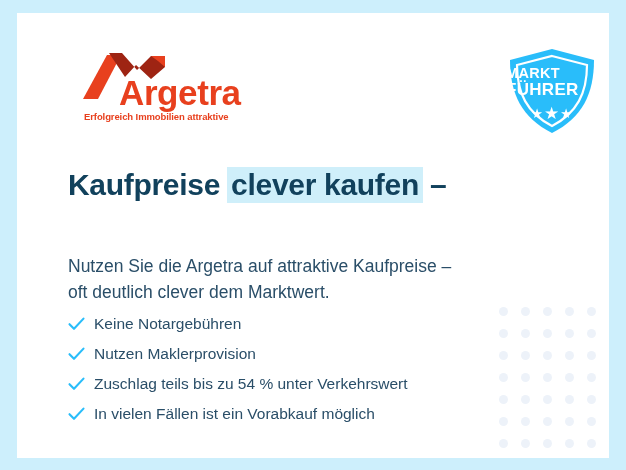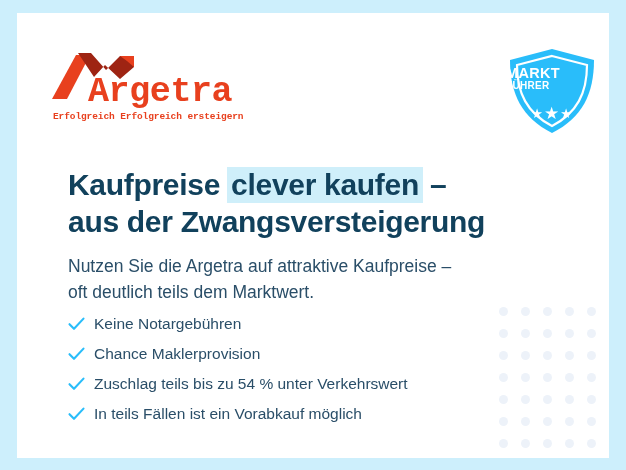--- a/index.html
+++ b/index.html
@@ -46,25 +46,24 @@
     width: 9px;
     height: 9px;
     border-radius: 50%;
     background: #EDF2F9;
     margin: 6px 0 0 6px;
   }
 
   
   .logo {
     position: absolute;
-    left: 33px;
+    left: 64px;
     top: 40px;
     width: 200px;
     height: 64px;
-    font-family: Liberation Mono, monospace;
   }
   .logo-mark {
     position: absolute;
     left: 0;
     top: 0;
   }
   .logo-word {
     position: absolute;
     left: 38px;
     top: 22px;
@@ -98,21 +97,21 @@
     position: absolute;
     left: 0;
     top: 19px;
     width: 92px;
     color: #FFFFFF;
     font-weight: 700;
     line-height: 1.04;
     letter-spacing: 0.3px;
   }
   .badge-text .l1 { font-size: 14.5px; display: block; }
-  .badge-text .l2 { font-size: 10px; display: block; }
+  .badge-text .l2 { font-size: 17px; display: block; }
   .badge-stars {
     position: absolute;
     left: 0;
     top: 56px;
     width: 92px;
     text-align: center;
     color: #FFFFFF;
     font-size: 13px;
     letter-spacing: 1px;
   }
@@ -222,78 +221,77 @@
 
     <div class="logo">
       <span class="logo-mark">
         <svg width="86" height="46" viewBox="0 0 86 46" xmlns="http://www.w3.org/2000/svg">
           <polygon points="26,2 40,2 17,46 2,46" fill="#E8401E"></polygon>
           <polygon points="28,0 41,0 56,17 70,3 84,3 84,14 70,26 55,12 44,24" fill="#9E2413"></polygon>
           <polygon points="70,3 84,3 84,14 77,8" fill="#E8401E"></polygon>
         </svg>
       </span>
       <span class="logo-word">Argetra</span>
-      <span class="logo-tagline">Erfolgreich Erfolgreich ersteigern</span>
+      <span class="logo-tagline">Erfolgreich Immobilien attraktive</span>
     </div>
 
     <div class="badge">
       <span>
         <svg width="92" height="88" viewBox="0 0 92 88" xmlns="http://www.w3.org/2000/svg">
           <path d="M46 2 L88 13 C88 47 76 71 46 86 C16 71 4 47 4 13 Z" fill="#29BDFA"></path>
           <path d="M46 9 L81 18 C81 46 71 66 46 79 C21 66 11 46 11 18 Z" fill="none" stroke="#FFFFFF" stroke-width="2.2"></path>
         </svg>
       </span>
       <span class="badge-text">
         <span class="l1">MARKT</span>
         <span class="l2">FÜHRER</span>
       </span>
       <span class="badge-stars">
         <span>★</span><span class="big">★</span><span>★</span>
       </span>
     </div>
 
     <h1 class="headline">
       <span>Kaufpreise </span><span class="hl">clever kaufen</span><span> –</span><br>
-      <span>aus der Zwangsversteigerung</span>
     </h1>
 
     <p class="subheading">
       <span>Nutzen Sie die Argetra auf attraktive Kaufpreise –</span><br>
-      <span>oft deutlich teils dem Marktwert.</span>
+      <span>oft deutlich clever dem Marktwert.</span>
     </p>
 
     <ul class="bullets" id="benefit-list" style="list-style: none; margin: 0px; padding: 0px;">
         <li class="bullet">
           <span class="check">
             <svg width="17" height="14" viewBox="0 0 17 14" xmlns="http://www.w3.org/2000/svg">
               <path d="M1.5 7.2 L6 11.8 L15.5 1.6" fill="none" stroke="#29BDFA" stroke-width="2.1" stroke-linecap="round" stroke-linejoin="round"></path>
             </svg>
           </span>
           <span class="txt">Keine Notargebühren</span>
         </li>
         <li class="bullet">
           <span class="check">
             <svg width="17" height="14" viewBox="0 0 17 14" xmlns="http://www.w3.org/2000/svg">
               <path d="M1.5 7.2 L6 11.8 L15.5 1.6" fill="none" stroke="#29BDFA" stroke-width="2.1" stroke-linecap="round" stroke-linejoin="round"></path>
             </svg>
           </span>
-          <span class="txt">Chance Maklerprovision</span>
+          <span class="txt">Nutzen Maklerprovision</span>
         </li>
         <li class="bullet">
           <span class="check">
             <svg width="17" height="14" viewBox="0 0 17 14" xmlns="http://www.w3.org/2000/svg">
               <path d="M1.5 7.2 L6 11.8 L15.5 1.6" fill="none" stroke="#29BDFA" stroke-width="2.1" stroke-linecap="round" stroke-linejoin="round"></path>
             </svg>
           </span>
           <span class="txt">Zuschlag teils bis zu 54 % unter Verkehrswert</span>
         </li>
         <li class="bullet">
           <span class="check">
             <svg width="17" height="14" viewBox="0 0 17 14" xmlns="http://www.w3.org/2000/svg">
               <path d="M1.5 7.2 L6 11.8 L15.5 1.6" fill="none" stroke="#29BDFA" stroke-width="2.1" stroke-linecap="round" stroke-linejoin="round"></path>
             </svg>
           </span>
-          <span class="txt">In teils Fällen ist ein Vorabkauf möglich</span>
+          <span class="txt">In vielen Fällen ist ein Vorabkauf möglich</span>
         </li>
       </ul>
 
   </div>
 </div>
 
 </body></html>

